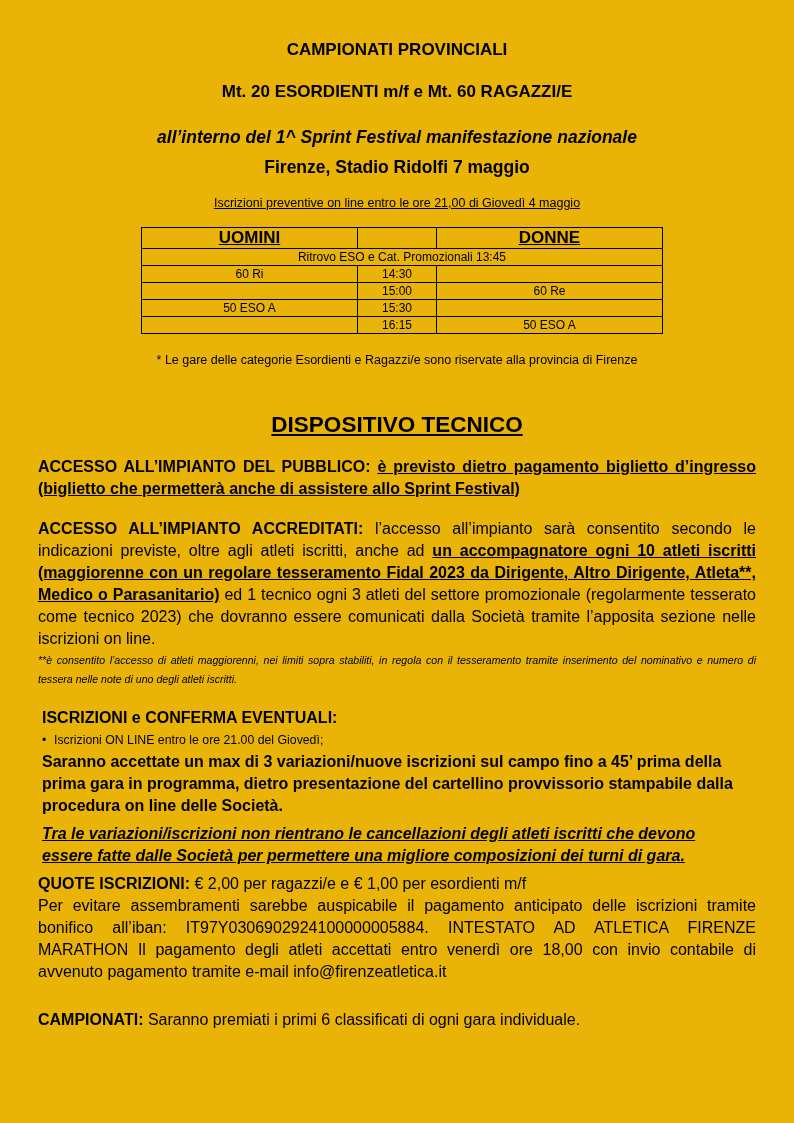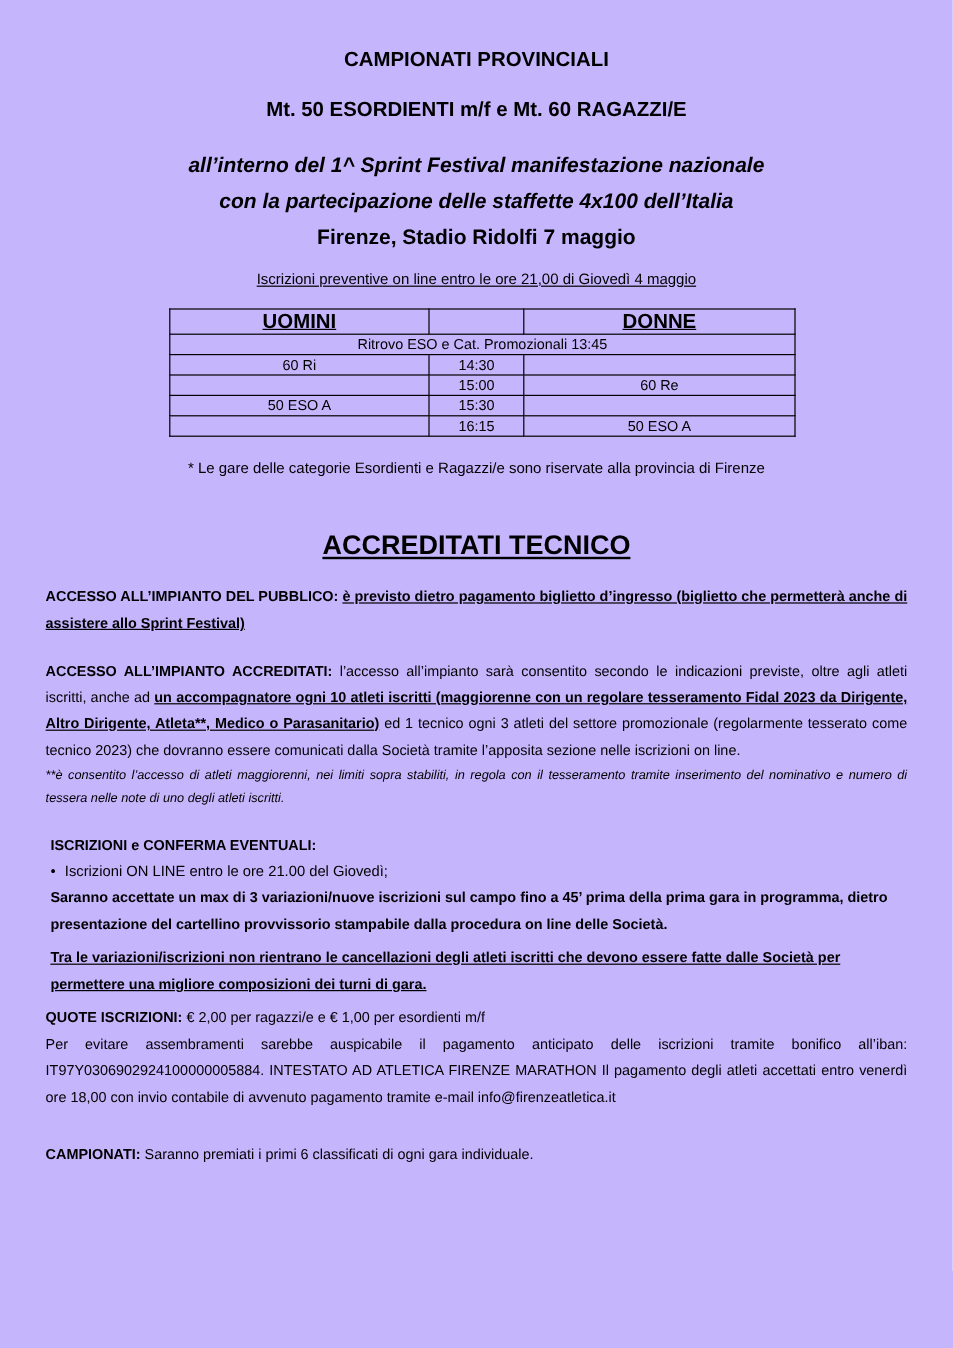--- a/index.html
+++ b/index.html
@@ -5,21 +5,21 @@
   html, body {
     margin: 0;
     padding: 0;
     background: #ffffff;
   }
   .page {
     position: relative;
     width: 794px;
     height: 1123px;
     margin: 0 auto;
-    background: #c4b5fd;
+    background: #eab308;
     color: #000000;
     font-family: "Liberation Sans", sans-serif;
     overflow: hidden;
     box-sizing: border-box;
     padding: 40px 38px 0 38px;
   }
   .bold { font-weight: bold; }
   .u { text-decoration: underline; }
   .justify { text-align: justify; text-align-last: left; }
 
@@ -85,21 +85,21 @@
   .section-heading {
     margin-top: 44px;
     text-align: center;
     font-size: 22.5px;
     font-weight: bold;
     line-height: 26px;
   }
   .section-heading span { text-decoration: underline; }
 
   .para {
-    font-size: 12px;
+    font-size: 16px;
     line-height: 22px;
     margin: 0;
   }
   .mt18 { margin-top: 18px; }
   .mt12 { }
   .small-note {
     font-size: 10.6px;
     font-style: italic;
     line-height: 19px;
     margin: 1px 0 0 0;
@@ -116,25 +116,24 @@
     line-height: 22px;
   }
   .bullet-glyph { display: inline-block; width: 12px; }
 </style>
 </head>
 <body>
 
 <div class="page">
 
   <div class="title-1">CAMPIONATI PROVINCIALI</div>
-  <div class="title-2">Mt. 50 ESORDIENTI m/f e Mt. 60 RAGAZZI/E</div>
+  <div class="title-2">Mt. 20 ESORDIENTI m/f e Mt. 60 RAGAZZI/E</div>
 
   <div class="subtitle-block">
     <div class="subtitle-line">all’interno del 1^ Sprint Festival manifestazione nazionale</div>
-    <div class="subtitle-line">con la partecipazione delle staffette 4x100 dell’Italia</div>
     <div class="location-line">Firenze, Stadio Ridolfi 7 maggio</div>
   </div>
 
   <div class="deadline-line">
     <span>Iscrizioni preventive on line entro le ore 21,00 di Giovedì 4 maggio</span>
   </div>
 
   <table class="schedule">
     <tbody>
         <tr class="hdr">
@@ -164,39 +163,39 @@
       <td></td>
       <td>16:15</td>
       <td>50 ESO A</td>
     </tr>
   </tbody>
     </table>
 
   <div class="table-note">* Le gare delle categorie Esordienti e Ragazzi/e sono riservate alla provincia di Firenze</div>
 
   <div class="section-heading">
-    <span>ACCREDITATI TECNICO</span>
+    <span>DISPOSITIVO TECNICO</span>
   </div>
 
   <p class="para justify mt18 bold"><span>ACCESSO ALL’IMPIANTO DEL PUBBLICO:</span> <span class="u">è previsto dietro pagamento biglietto d’ingresso (biglietto che permetterà anche di assistere allo Sprint Festival)</span></p>
 
   <p class="para justify mt18"><span class="bold">ACCESSO ALL’IMPIANTO ACCREDITATI:</span> <span>l’accesso all’impianto sarà consentito secondo le indicazioni previste, oltre agli atleti iscritti, anche ad </span><span class="bold u">un accompagnatore ogni 10 atleti iscritti (maggiorenne con un regolare tesseramento Fidal 2023 da Dirigente, Altro Dirigente, Atleta**, Medico o Parasanitario)</span><span> ed 1 tecnico ogni 3 atleti del settore promozionale (regolarmente tesserato come tecnico 2023) che dovranno essere comunicati dalla Società tramite l’apposita sezione nelle iscrizioni on line.</span></p>
 
   <p class="small-note justify">**è consentito l’accesso di atleti maggiorenni, nei limiti sopra stabiliti, in regola con il tesseramento tramite inserimento del nominativo e numero di tessera nelle note di uno degli atleti iscritti.</p>
 
   <div class="mt18 indent4">
     <div class="para bold">ISCRIZIONI e CONFERMA EVENTUALI:</div>
     <ul class="plain">
       <li><span class="bullet-glyph">•</span><span>Iscrizioni ON LINE entro le ore 21.00 del Giovedì;</span></li>
     </ul>
   </div>
 
   <p class="para bold mt12 indent4">Saranno accettate un max di 3 variazioni/nuove iscrizioni sul campo fino a 45’ prima della prima gara in programma, dietro presentazione del cartellino provvissorio stampabile dalla procedura on line delle Società.</p>
 
-  <p class="para bold u indent4" style="margin-top:6px; max-width:700px;">Tra le variazioni/iscrizioni non rientrano le cancellazioni degli atleti iscritti che devono essere fatte dalle Società per permettere una migliore composizioni dei turni di gara.</p>
+  <p class="para bold u indent4" style="margin-top:6px; max-width:700px;font-style:italic;">Tra le variazioni/iscrizioni non rientrano le cancellazioni degli atleti iscritti che devono essere fatte dalle Società per permettere una migliore composizioni dei turni di gara.</p>
 
   <div style="margin-top:6px;">
     <p class="para"><span class="bold">QUOTE ISCRIZIONI:</span> <span>€ 2,00  per ragazzi/e e € 1,00 per esordienti m/f</span></p>
     <p class="para justify">Per evitare assembramenti sarebbe auspicabile il pagamento anticipato delle iscrizioni tramite bonifico all’iban: IT97Y0306902924100000005884. INTESTATO AD ATLETICA FIRENZE MARATHON Il pagamento degli atleti accettati entro venerdì ore 18,00 con invio contabile di avvenuto pagamento tramite e-mail  info@firenzeatletica.it</p>
   </div>
 
 
   <p class="para" style="margin-top:26px;"><span class="bold">CAMPIONATI:</span> <span>Saranno premiati i primi 6 classificati di ogni gara individuale.</span></p>
 
 </div>

